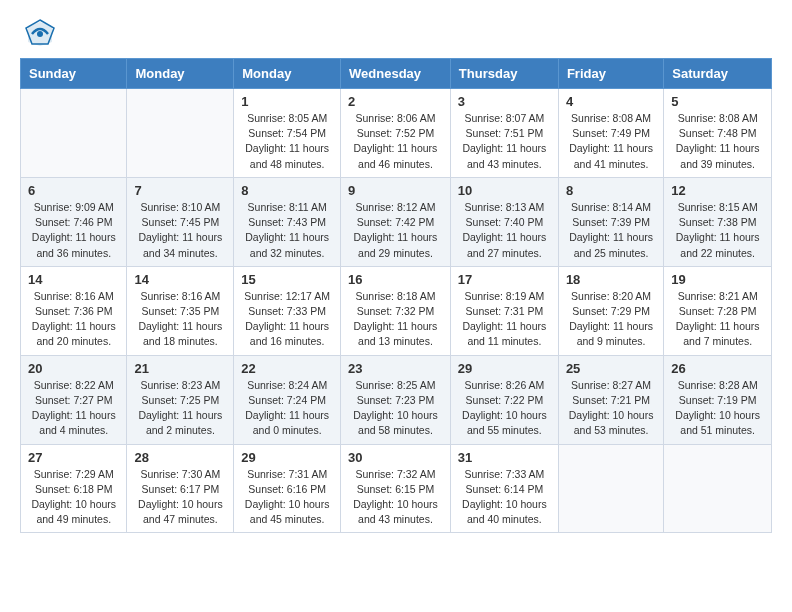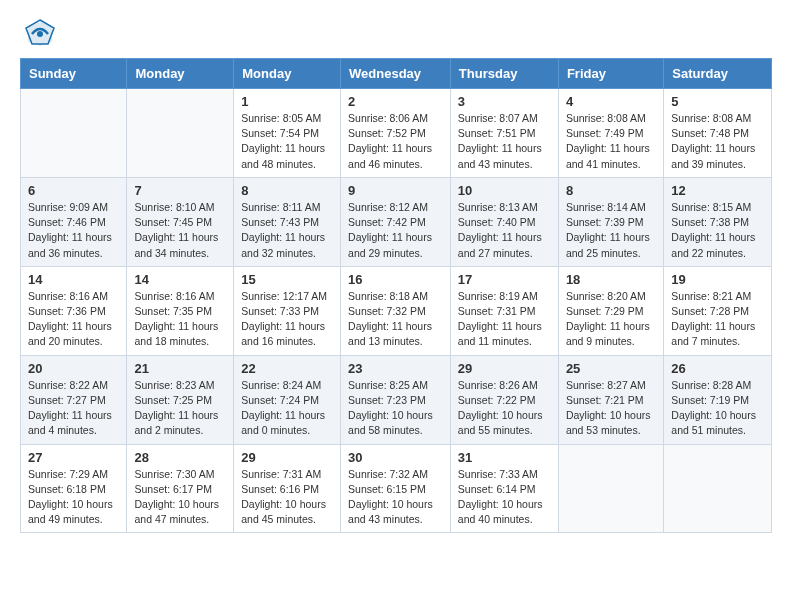--- a/index.html
+++ b/index.html
@@ -79,20 +79,21 @@
     .day-number {
       font-size: 13px;
       font-weight: bold;
       display: block;
       margin-bottom: 2px;
     }
     .day-info {
       font-size: 10.5px;
       line-height: 1.45;
       color: #333;
+      text-align: center;
     }
     .empty-cell {
       background: #f8f9fb !important;
     }
     .calendar-wrapper {
       padding: 0 10px 10px 10px;
     }
     .logo-svg {
       display: inline-block;
       vertical-align: middle;

